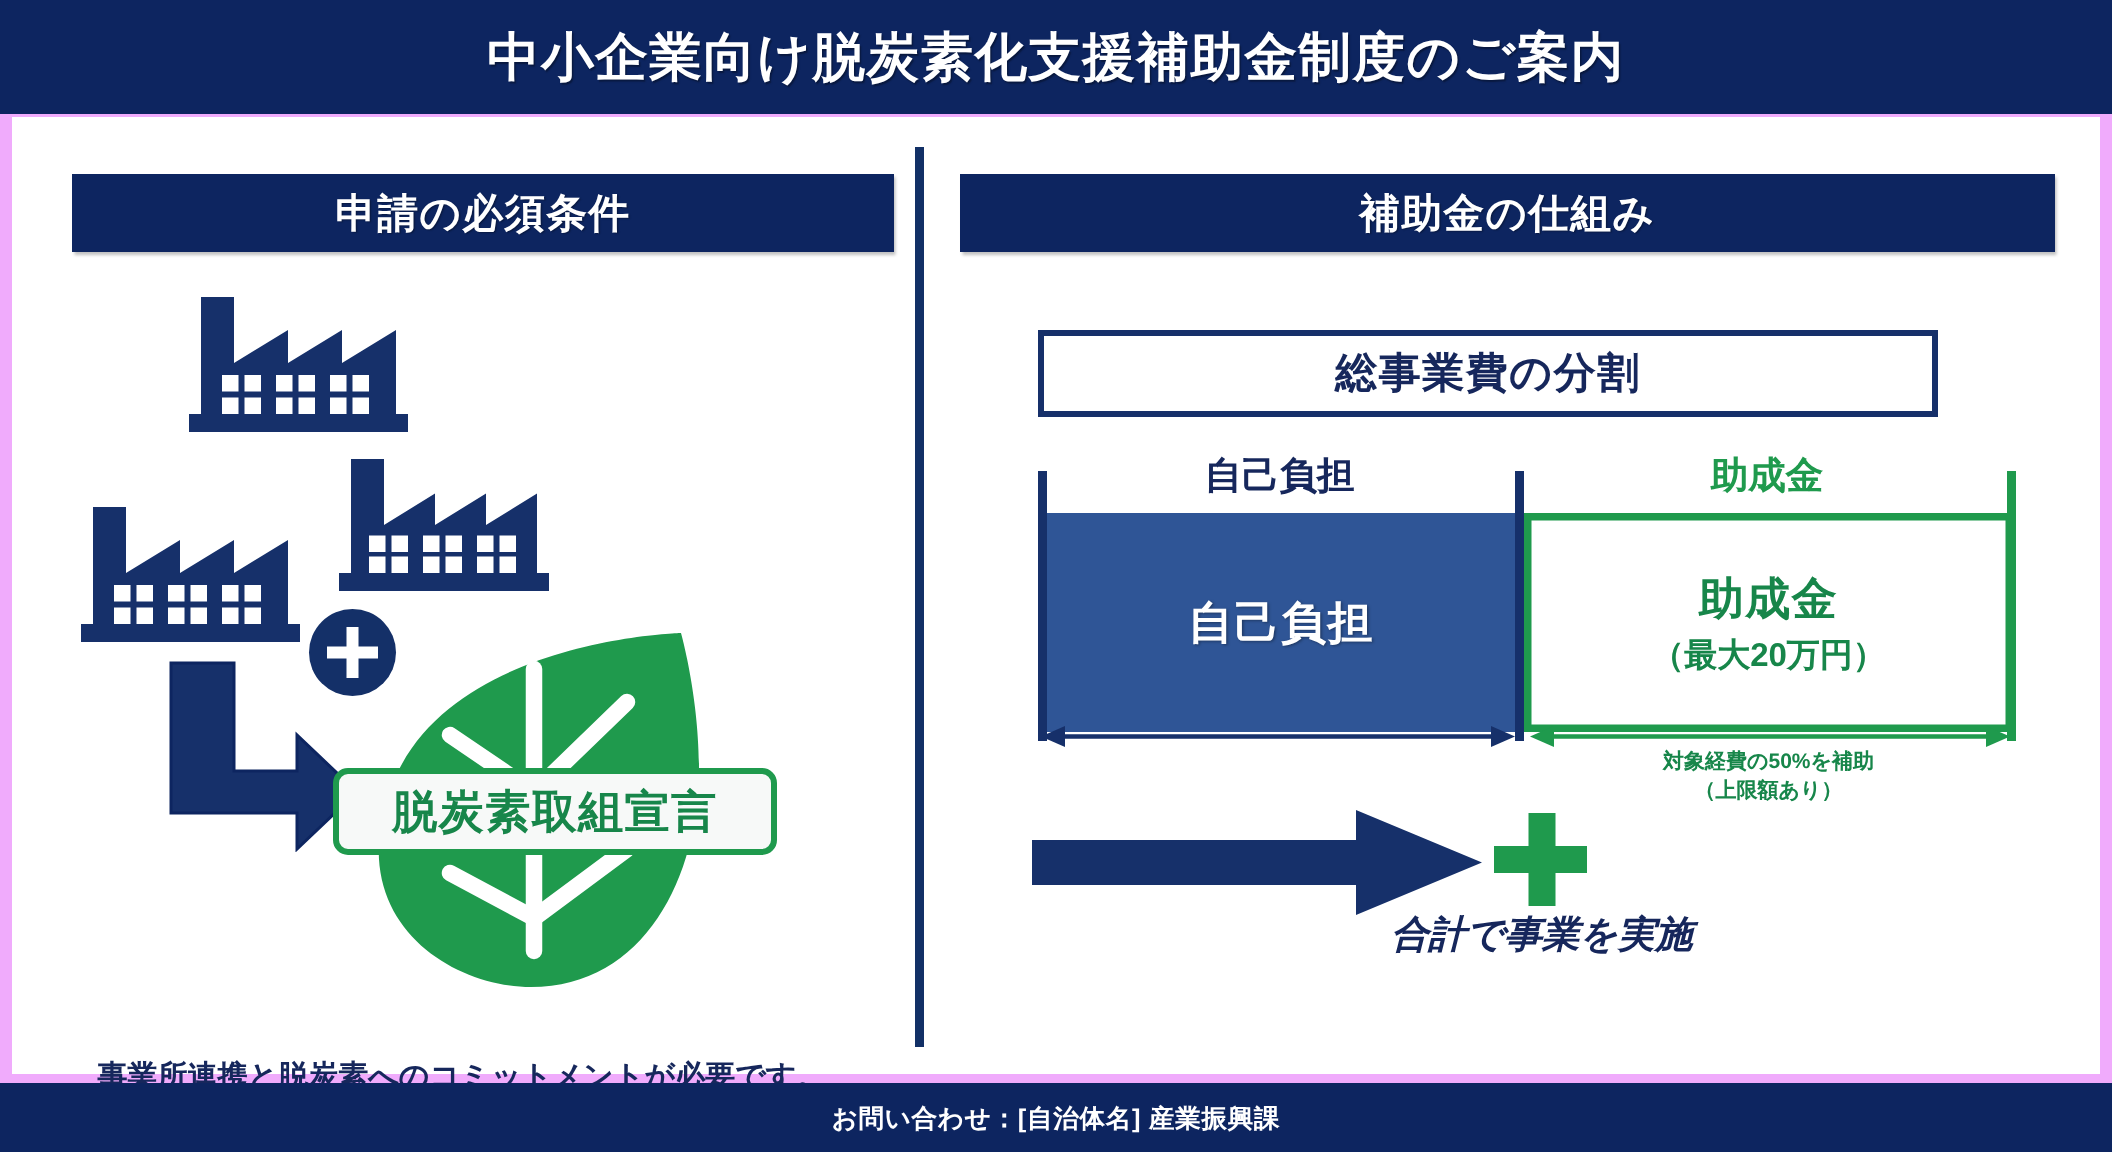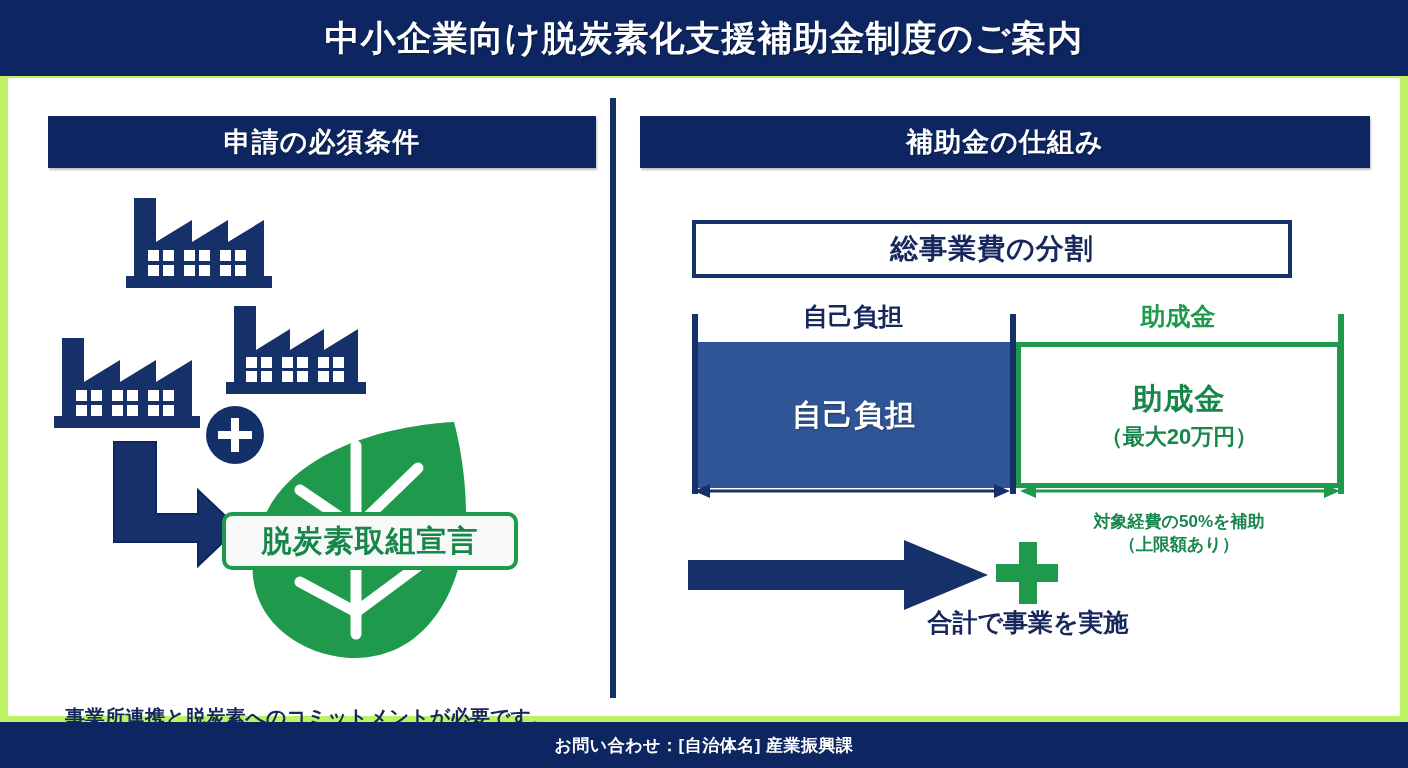--- a/index.html
+++ b/index.html
@@ -10,21 +10,21 @@
     width: 1408px;
     height: 768px;
     background: #ffffff;
     font-family: "Liberation Sans", "DejaVu Sans", sans-serif;
     overflow: hidden;
     position: relative;
   }
   #poster {
     position: absolute;
     inset: 0;
-    background: #bef264;
+    background: #f0abfc;
   }
 
   
   .title-bar {
     position: absolute;
     left: 0; top: 0;
     width: 1408px; height: 76px;
     display: flex;
     align-items: center;
     justify-content: center;
@@ -221,22 +221,22 @@
   .measure-note {
     position: absolute;
     font-weight: bold;
     text-align: center;
   }
   #note-self {
     left: 690px; top: 426px; width: 312px;
     color: #16275c; font-size: 17px;
   }
   #note-grant {
-    left: 1008px; top: 433px; width: 326px;
-    color: #17864a; font-size: 17px; line-height: 1.35;
+    left: 1008px; top: 420px; width: 326px;
+    color: #17864a; font-size: 14px; line-height: 1.35;
   }
 
   .big-arrow {
     position: absolute;
     left: 680px; top: 462px;
     width: 300px; height: 70px;
   }
   .green-plus {
     position: absolute;
     left: 986px; top: 462px;
@@ -251,20 +251,21 @@
   .green-plus::after  { left: 2px;  top: 24px; width: 62px; height: 18px; }
 
   .total-note {
     position: absolute;
     left: 840px; top: 528px;
     width: 360px;
     text-align: center;
     color: #16275c;
     font-size: 25px;
     font-weight: bold;
+    font-style: italic;
   }
 
   
   .footer {
     position: absolute;
     left: 0; top: 722px;
     width: 1408px; height: 46px;
     background: #0d2560;
     display: flex;
     align-items: center;

